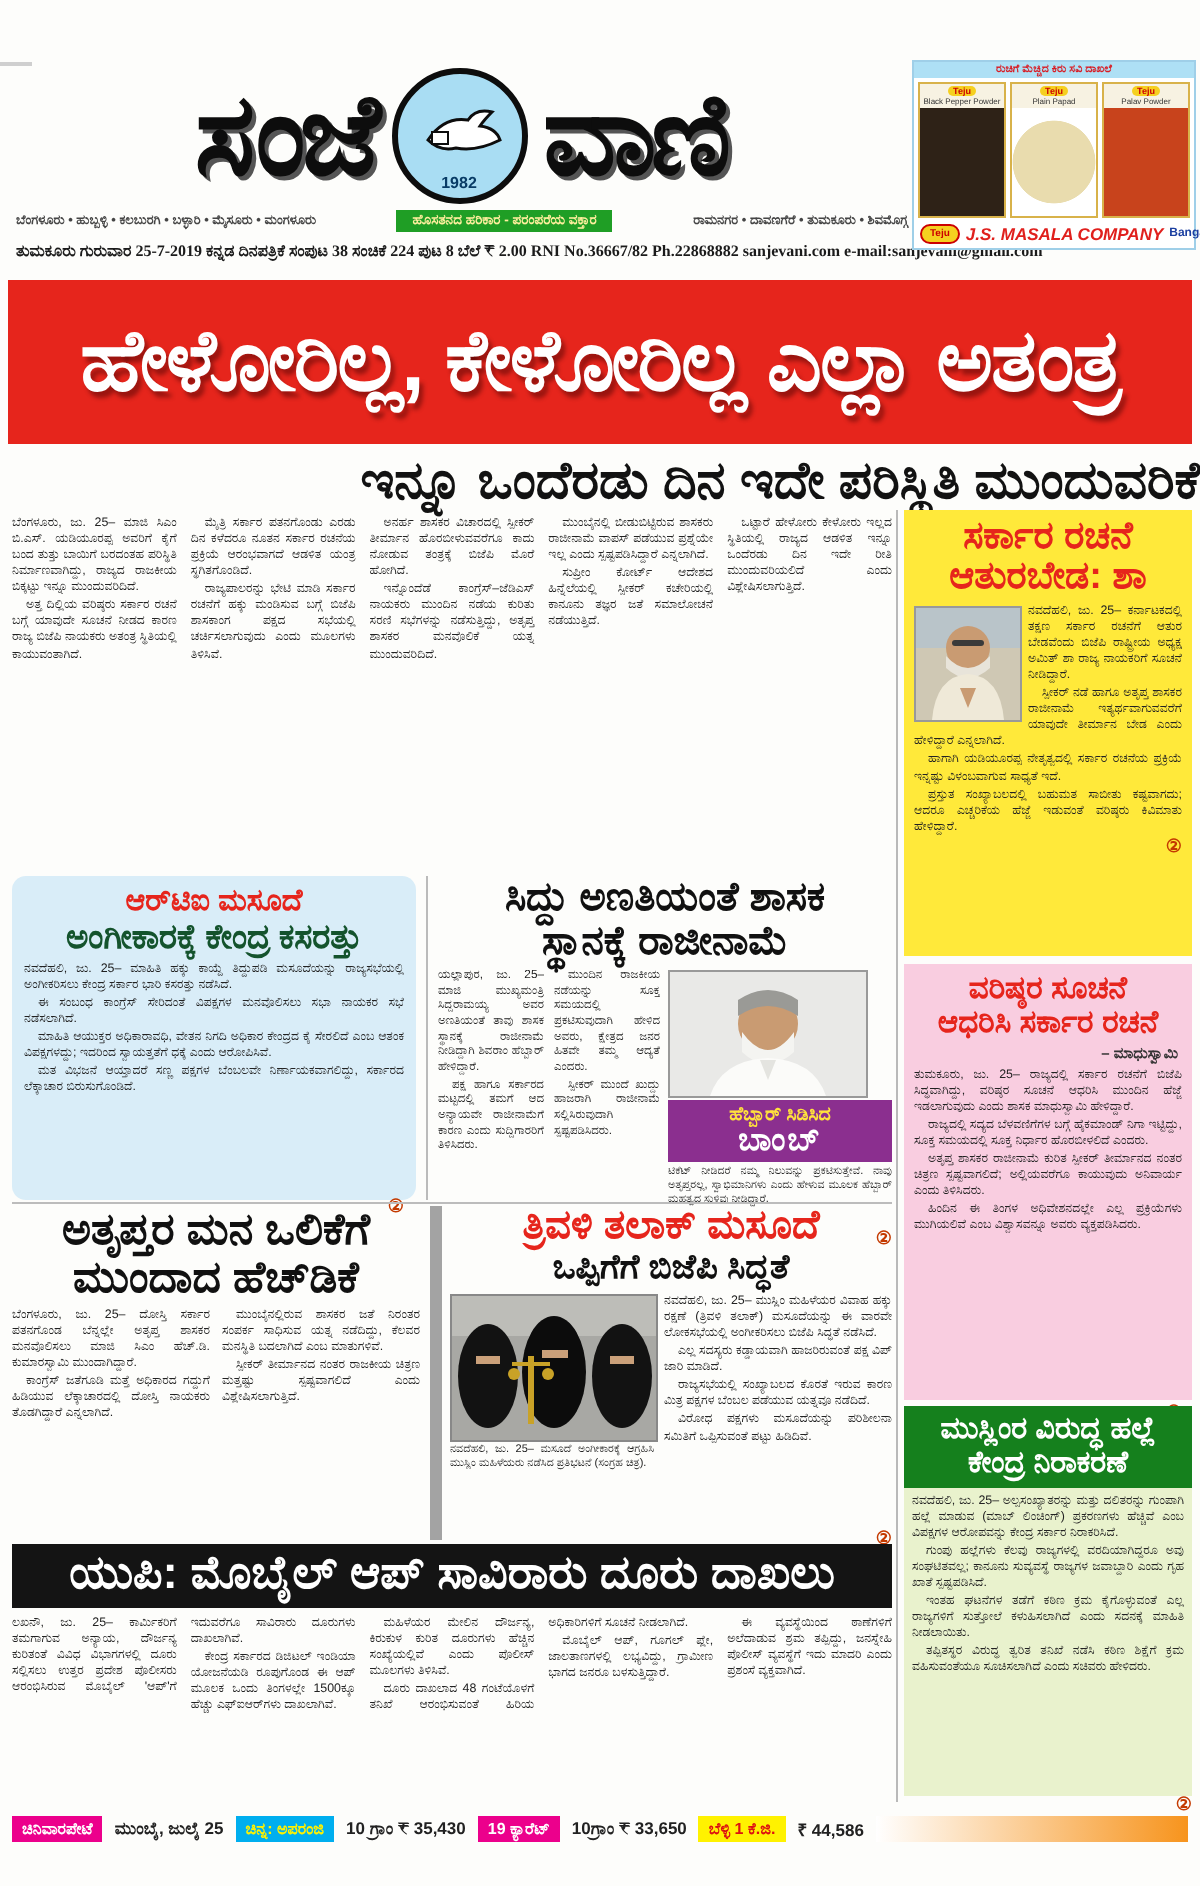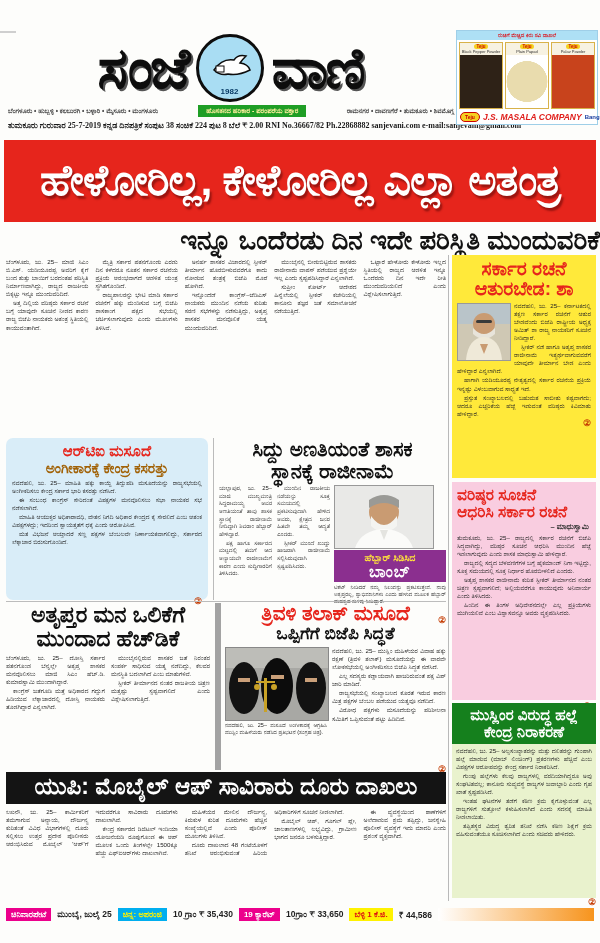--- a/index.html
+++ b/index.html
@@ -49,31 +49,31 @@
 
   .main-story{position:absolute;left:6px;top:258px;width:440px;height:176px;column-count:5;column-gap:7px;}
 
   
   .vsep{position:absolute;left:448px;top:255px;width:1px;height:646px;background:#b9b9b9;}
   .box-yellow{position:absolute;left:452px;top:255px;width:144px;height:223px;background:#ffe93a;padding:4px 5px;box-sizing:border-box;}
   .by-head{color:#e6251c;font-size:19px;font-weight:900;text-align:center;line-height:1.05;}
   .by-body{margin-top:3px;height:162px;}
   .shah-photo{float:left;width:52px;height:56px;margin:1px 3px 1px 0;border:1px solid #999;}
   .box-pink{position:absolute;left:452px;top:482px;width:144px;height:218px;background:#f9cde0;padding:4px 5px;box-sizing:border-box;}
-  .bp-head{color:#e6251c;font-size:15.5px;font-weight:900;line-height:1.12;}
+  .bp-head{color:#e6251c;font-size:15.5px;font-weight:900;text-align:center;line-height:1.12;}
   .bp-attr{text-align:right;font-size:7.5px;font-weight:bold;color:#333;margin:1px 2px 2px;}
   .bp-body{height:168px;}
   .box-green{position:absolute;left:452px;top:703px;width:144px;height:198px;box-sizing:border-box;}
   .bg-head{background:#15801d;color:#fff;font-size:15px;font-weight:900;text-align:center;padding:3px 2px;line-height:1.15;}
   .bg-body{background:#e9f2cd;padding:3px 4px;height:148px;}
 
   
   .box-blue{position:absolute;left:6px;top:438px;width:202px;height:162px;background:#d9edf8;border-radius:7px;padding:4px 6px;box-sizing:border-box;}
   .bb-h1{color:#e6251c;font-size:15px;font-weight:900;text-align:center;}
-  .bb-h2{color:#a16207;font-size:14px;font-weight:900;text-align:center;}
+  .bb-h2{color:#14532d;font-size:17px;font-weight:900;text-align:center;font-family:Liberation Serif, serif;}
   .bb-body{margin-top:2px;height:118px;}
   .siddu{position:absolute;left:213px;top:438px;width:233px;height:162px;border-left:1px solid #bbb;padding-left:5px;box-sizing:border-box;}
   .sd-head{font-size:20px;font-weight:900;text-align:center;color:#111;line-height:1.1;}
   .sd-flex{display:flex;gap:4px;margin-top:3px;}
   .sd-body{flex:1;column-count:2;column-gap:5px;font-size:5.9px;height:110px;}
   .sd-right{width:112px;flex:none;}
   .man-photo{width:98px;height:62px;border:1px solid #999;display:block;}
   .bomb-box{background:#8b2f8f;text-align:center;padding:2px 0;margin-top:1px;}
   .bomb-l1{color:#ffe23c;font-size:9.5px;font-weight:bold;}
   .bomb-l2{color:#fff;font-size:16px;font-weight:900;letter-spacing:1px;line-height:1;}

